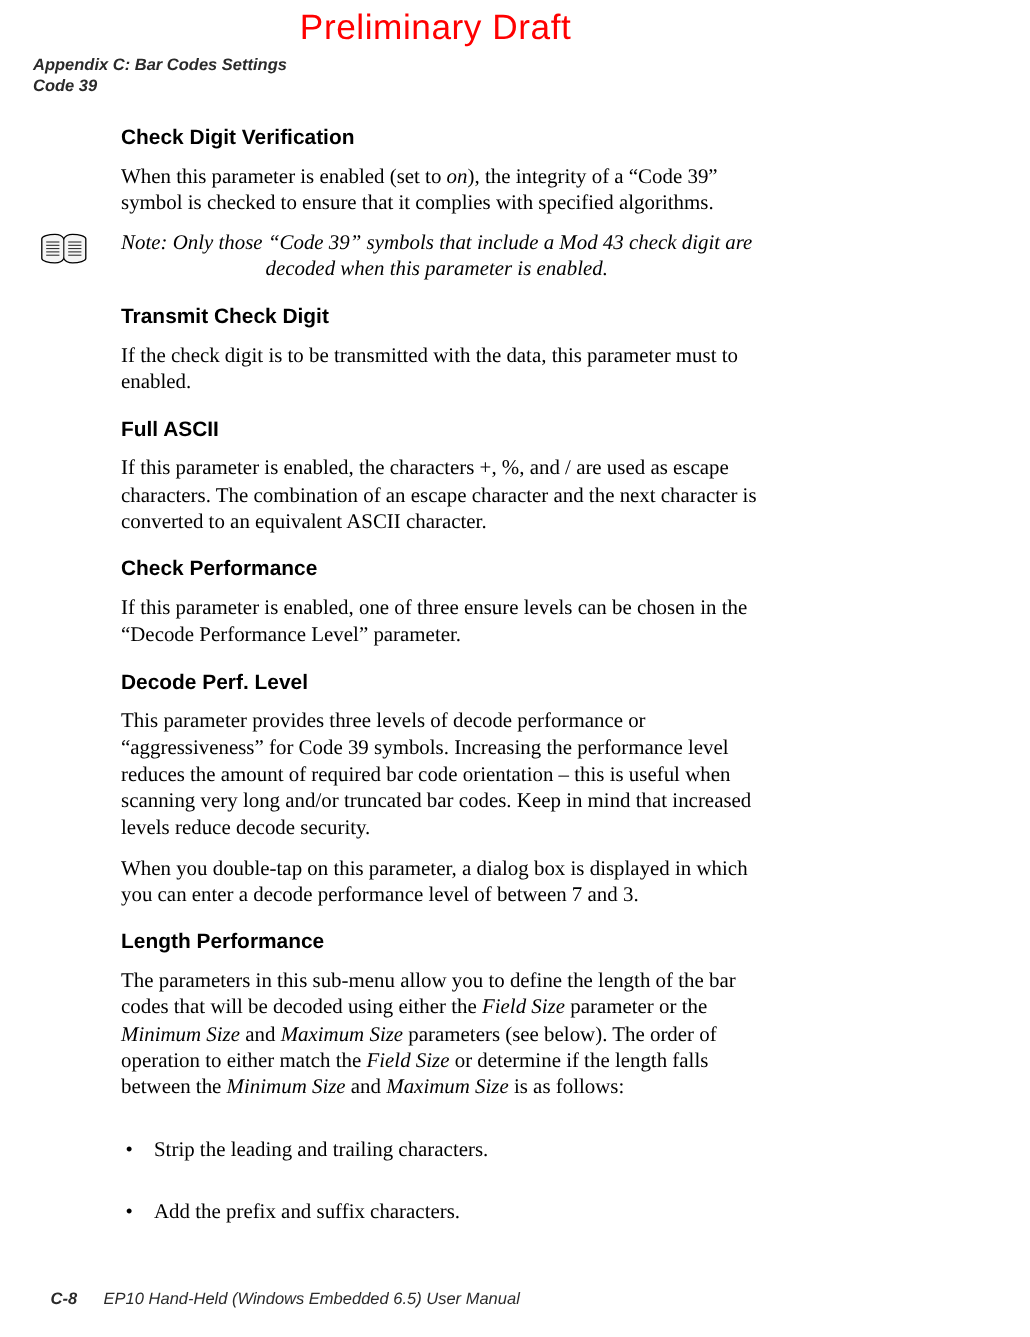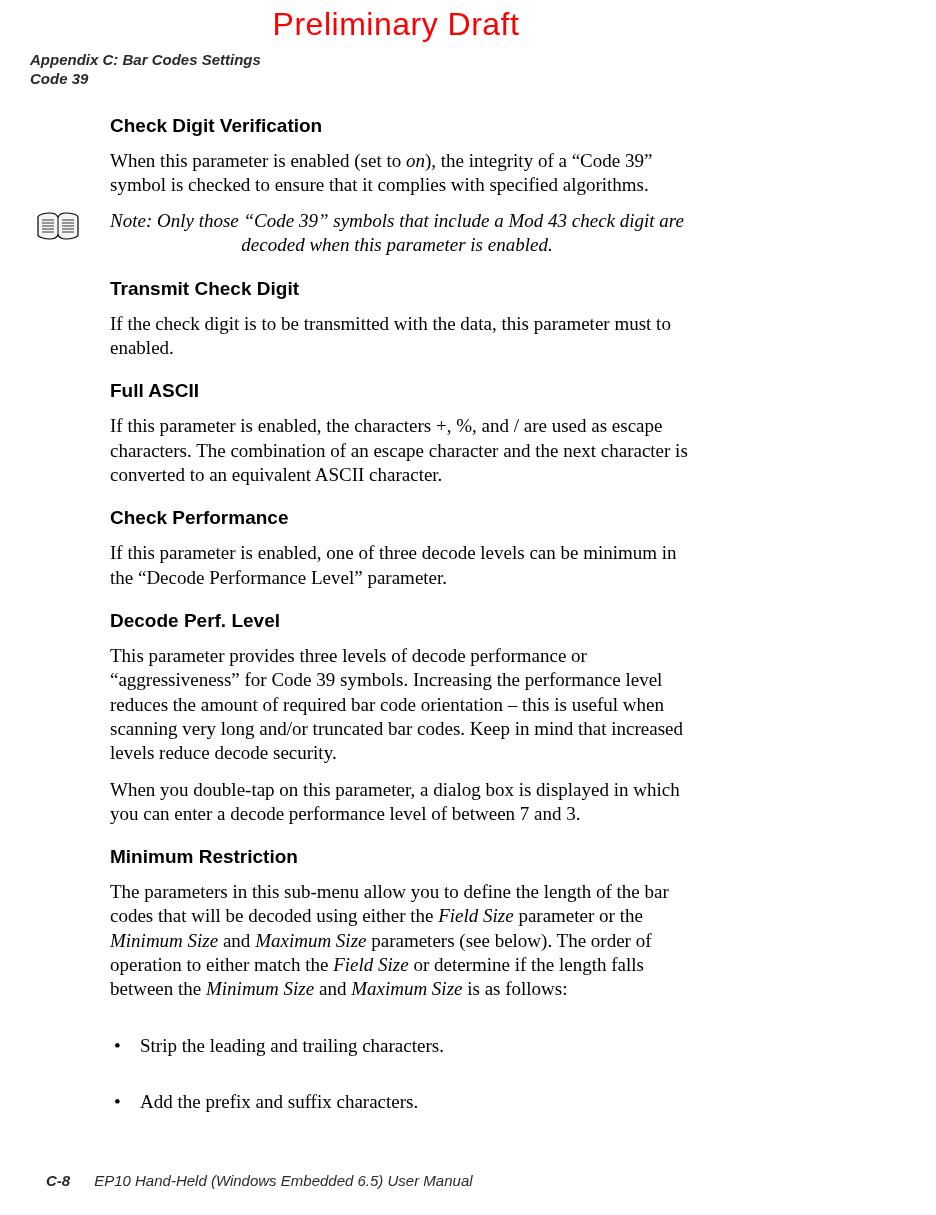--- a/index.html
+++ b/index.html
@@ -150,27 +150,27 @@
       </div>
     </div>
 
     <div class="h3">Transmit Check Digit</div>
     <p class="para">If the check digit is to be transmitted with the data, this parameter must to enabled.</p>
 
     <div class="h3">Full ASCII</div>
     <p class="para">If this parameter is enabled, the characters +, %, and / are used as escape characters. The combination of an escape character and the next character is converted to an equivalent ASCII character.</p>
 
     <div class="h3">Check Performance</div>
-    <p class="para">If this parameter is enabled, one of three decode levels can be minimum in the “Decode Performance Level” parameter.</p>
+    <p class="para">If this parameter is enabled, one of three ensure levels can be chosen in the “Decode Performance Level” parameter.</p>
 
     <div class="h3">Decode Perf. Level</div>
     <p class="para">This parameter provides three levels of decode performance or “aggressiveness” for Code 39 symbols. Increasing the performance level reduces the amount of required bar code orientation – this is useful when scanning very long and/or truncated bar codes. Keep in mind that increased levels reduce decode security.</p>
     <p class="para">When you double-tap on this parameter, a dialog box is displayed in which you can enter a decode performance level of between 7 and 3.</p>
 
-    <div class="h3">Minimum Restriction</div>
+    <div class="h3">Length Performance</div>
     <p class="para">
       <span>The parameters in this sub-menu allow you to define the length of the bar codes that will be decoded using either the </span><em class="i">Field Size</em><span> parameter or the </span><em class="i">Minimum Size</em><span> and </span><em class="i">Maximum Size</em><span> parameters (see below). The order of operation to either match the </span><em class="i">Field Size</em><span> or determine if the length falls between the </span><em class="i">Minimum Size</em><span> and </span><em class="i">Maximum Size</em><span> is as follows:</span>
     </p>
     <ul class="bullets">
       <li>Strip the leading and trailing characters.</li>
       <li>Add the prefix and suffix characters.</li>
     </ul>
 
   </div>
 

